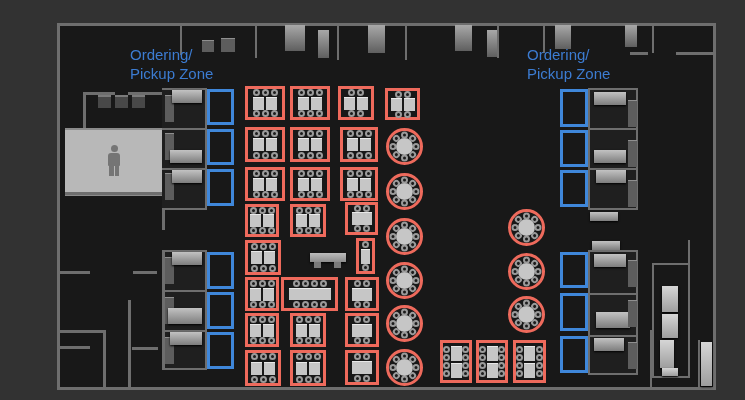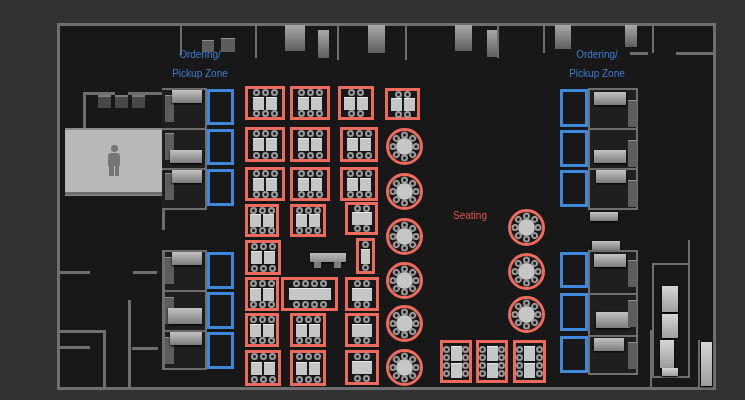--- a/index.html
+++ b/index.html
@@ -30,21 +30,21 @@
   .tbl{background:var(--table);border-top:1px solid #e8e8e8;box-sizing:border-box;flex:none;}
 
   .rt{position:absolute;border:3px solid var(--red);border-radius:50%;box-sizing:border-box;}
   .rt .ctr{position:absolute;left:50%;top:50%;width:17px;height:17px;margin:-8.5px 0 0 -8.5px;
            border-radius:50%;background:var(--table);}
   .rt .rc{position:absolute;left:50%;top:50%;width:7px;height:7px;margin:-3.5px 0 0 -3.5px;
           border-radius:50%;border:2px solid var(--chair);background:#1c1c1c;box-sizing:border-box;}
 
   .bw{position:absolute;border:3px solid var(--blue);box-sizing:border-box;}
 
-  .lbl{position:absolute;width:140px;text-align:center;font-size:10px;line-height:19px;}
+  .lbl{position:absolute;width:140px;font-size:15px;line-height:19px;}
   .lbl.blue{color:var(--blue-text);}
   .lbl.red{color:var(--red-text);}
 
   
   #person{position:absolute;left:107px;top:145px;width:14px;height:31px;}
   #person .head{position:absolute;left:3.5px;top:0;width:7px;height:7px;border-radius:50%;background:var(--person);}
   #person .torso{position:absolute;left:1px;top:8px;width:12px;height:13px;border-radius:3px 3px 1px 1px;background:var(--person);}
   #person .leg-l{position:absolute;left:2px;top:21px;width:4.5px;height:10px;background:var(--person);}
   #person .leg-r{position:absolute;left:7.5px;top:21px;width:4.5px;height:10px;background:var(--person);}
 
@@ -705,15 +705,14 @@
 
   <div class="lbl blue" style="left:130px;top:45px;">
     <div>Ordering/</div>
     <div>Pickup Zone</div>
   </div>
   <div class="lbl blue" style="left:527px;top:45px;">
     <div>Ordering/</div>
     <div>Pickup Zone</div>
   </div>
   <div class="lbl red" style="left:400px;top:206px;">
-    <div>Seating</div>
   </div>
 </div>
 
 </body></html>

